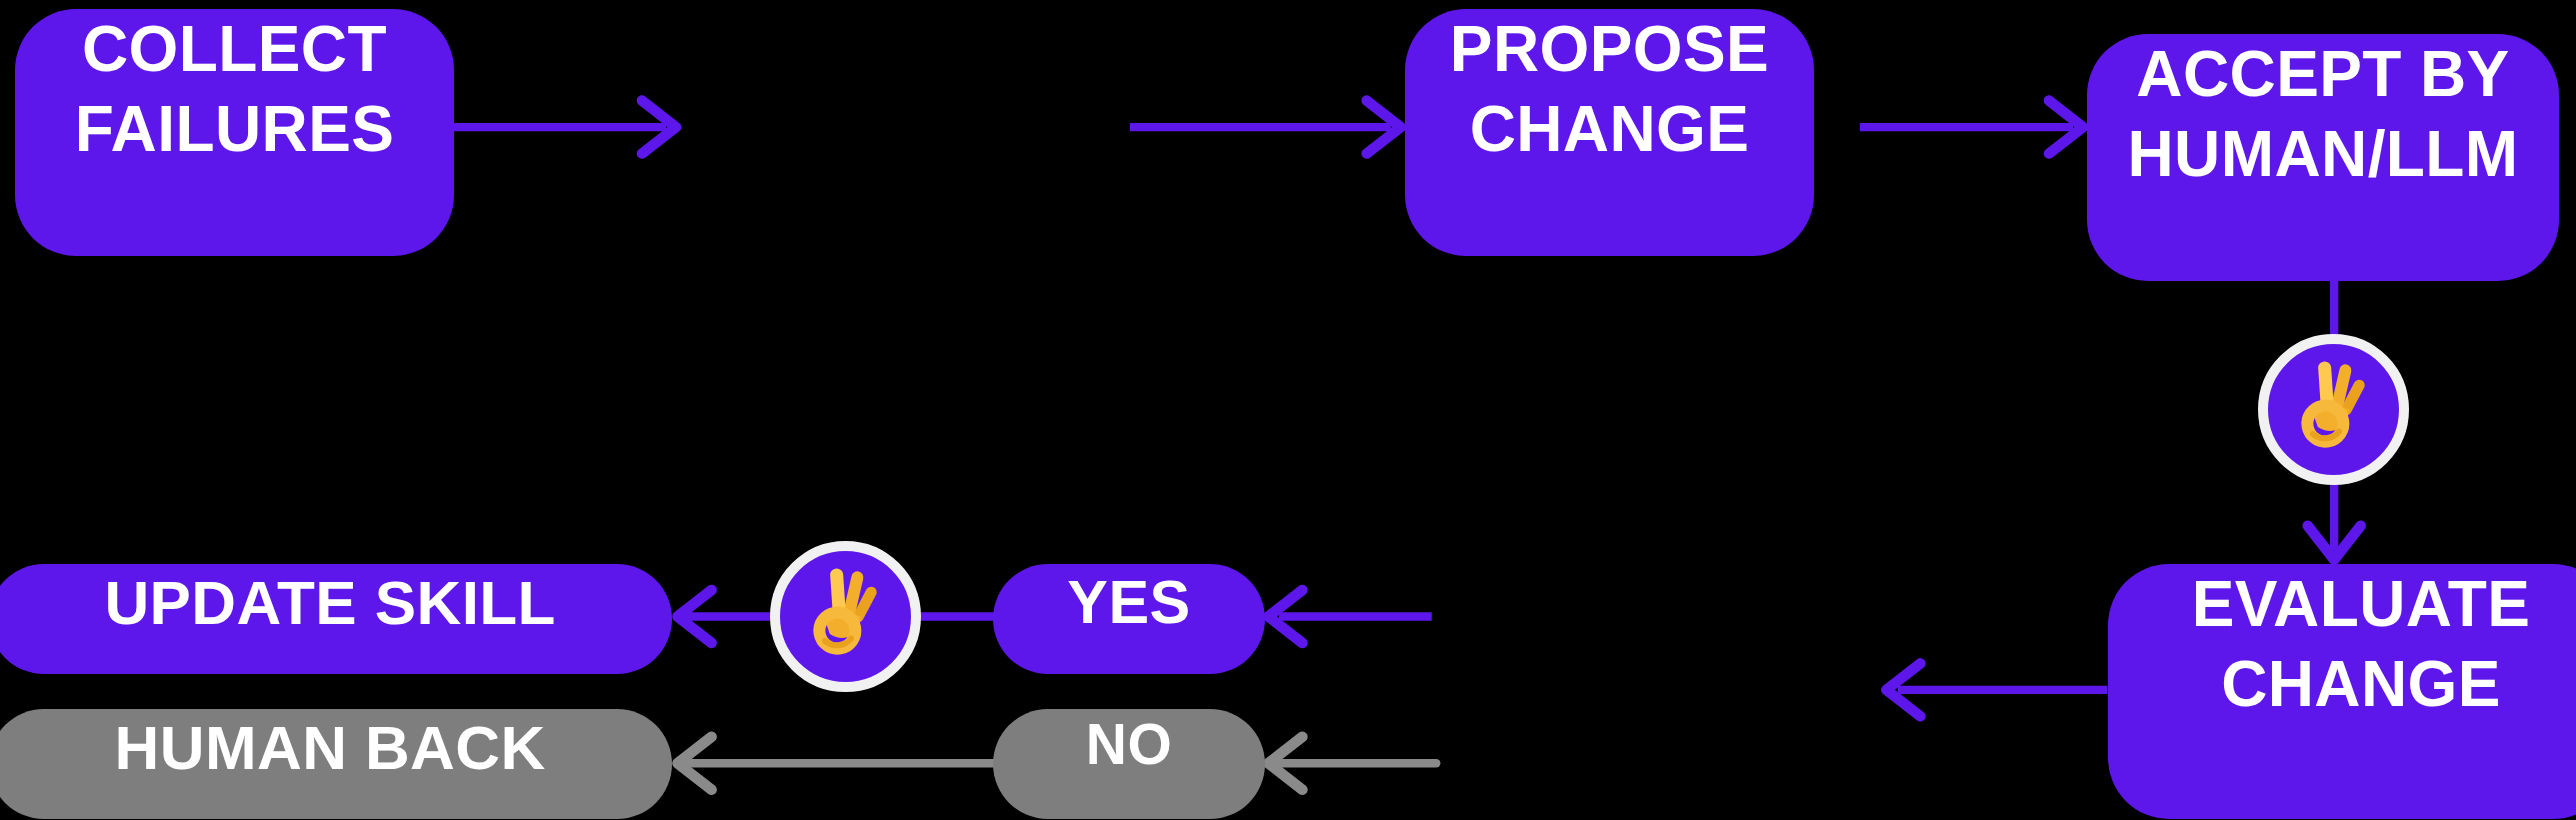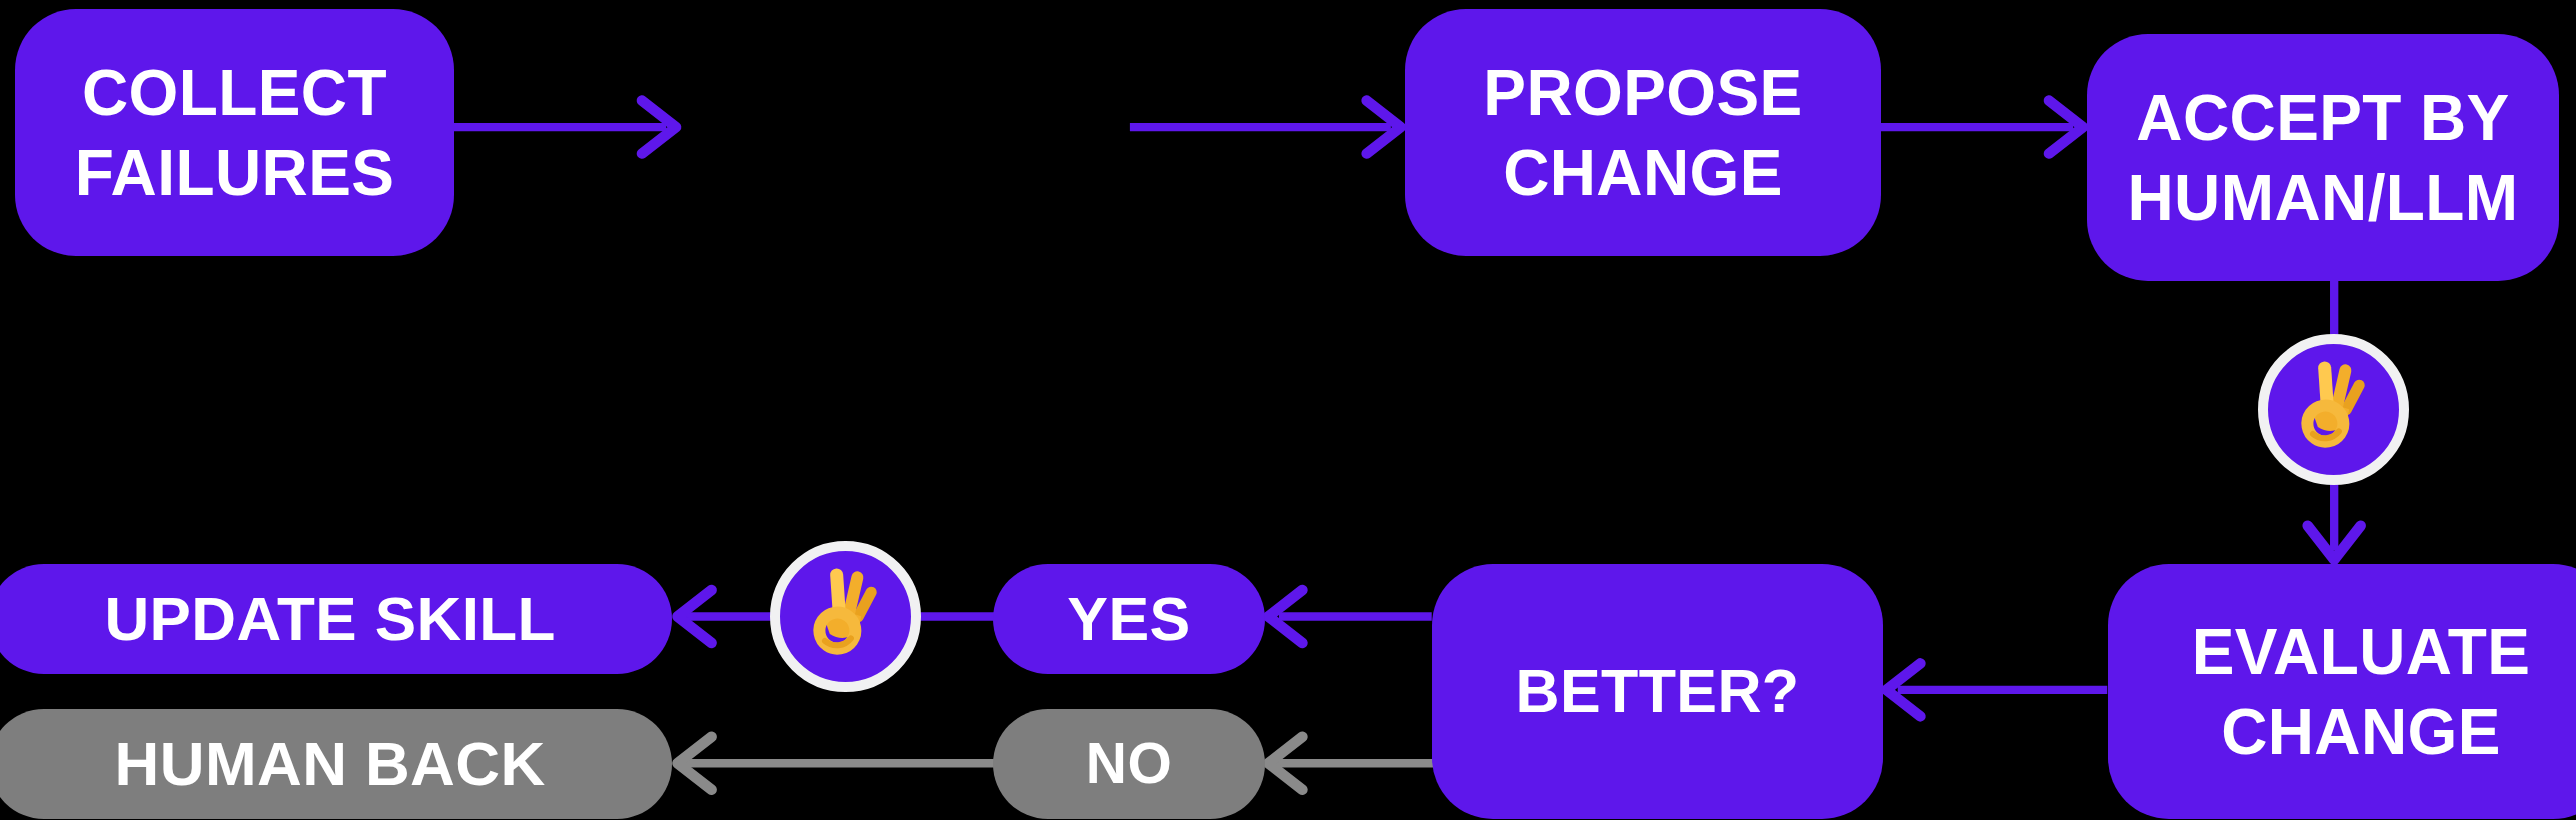--- a/index.html
+++ b/index.html
@@ -16,36 +16,36 @@
   .edge-head  { fill: none; stroke-width: 14px; stroke-linecap: round; stroke-linejoin: round; }
   .edge-purple { stroke: var(--purple, #5E17EB); }
   .edge-gray   { stroke: var(--gray-line, #8A8A8A); }
   .edge-cap    { stroke-linecap: round; }
 
   .node {
     position: absolute;
     display: flex;
     flex-direction: column;
     align-items: center;
-    justify-content: center;
+    justify-content: flex-start;
     color: var(--text, #fff);
     font-weight: 700;
     text-align: center;
     letter-spacing: 0.4px;
     line-height: 1.25;
     white-space: nowrap;
   }
   .fill-purple { background: var(--purple, #5E17EB); }
   .fill-gray   { background: var(--gray-fill, #7E7E7E); }
   .box  { border-radius: 61px; font-size: 64px; }
   .pill { border-radius: 756px; }
 
   #n-collect  { left: 15px;   top: 9px;  width: 439px; height: 247px; }
   #n-inspect  { left: 677px;  top: 9px;  width: 453px; height: 247px; }
-  #n-propose  { left: 1405px; top: 9px;  width: 476px; height: 247px; }
+  #n-propose  { left: 1405px; top: 9px;  width: 409px; height: 247px; }
   #n-accept   { left: 2087px; top: 9px;  width: 472px; height: 247px; margin-top: 25px; }
   #n-evaluate { left: 2108px; top: 564px; width: 506px; height: 255px; }
   #n-better   { left: 1432px; top: 564px; width: 451px; height: 255px; font-size: 61px; }
   #n-update   { left: -11.4px;  top: 564px; width: 683px; height: 110px; font-size: 62px; }
   #n-rollback { left: -11.4px;  top: 709px; width: 683px; height: 110px; font-size: 62px; }
   #n-yes      { left: 993px; top: 564px; width: 272px; height: 110px; font-size: 61px; }
   #n-no       { left: 993px; top: 709px; width: 272px; height: 110px; font-size: 57px; }
 
   .okcircle {
     position: absolute;
@@ -131,23 +131,20 @@
   <div class="node box fill-purple" id="n-accept">
     <span>ACCEPT BY</span>
     <span>HUMAN/LLM</span>
   </div>
 
   <div class="node box fill-purple" id="n-evaluate">
     <span>EVALUATE</span>
     <span>CHANGE</span>
   </div>
 
-  <div class="node box fill-purple" id="n-better">
-    <span>BETTER?</span>
-  </div>
 
   <div class="node pill fill-purple" id="n-update">
     <span>UPDATE SKILL</span>
   </div>
 
   <div class="node pill fill-gray" id="n-rollback">
     <span>HUMAN BACK</span>
   </div>
 
   <div class="node pill fill-purple" id="n-yes">

